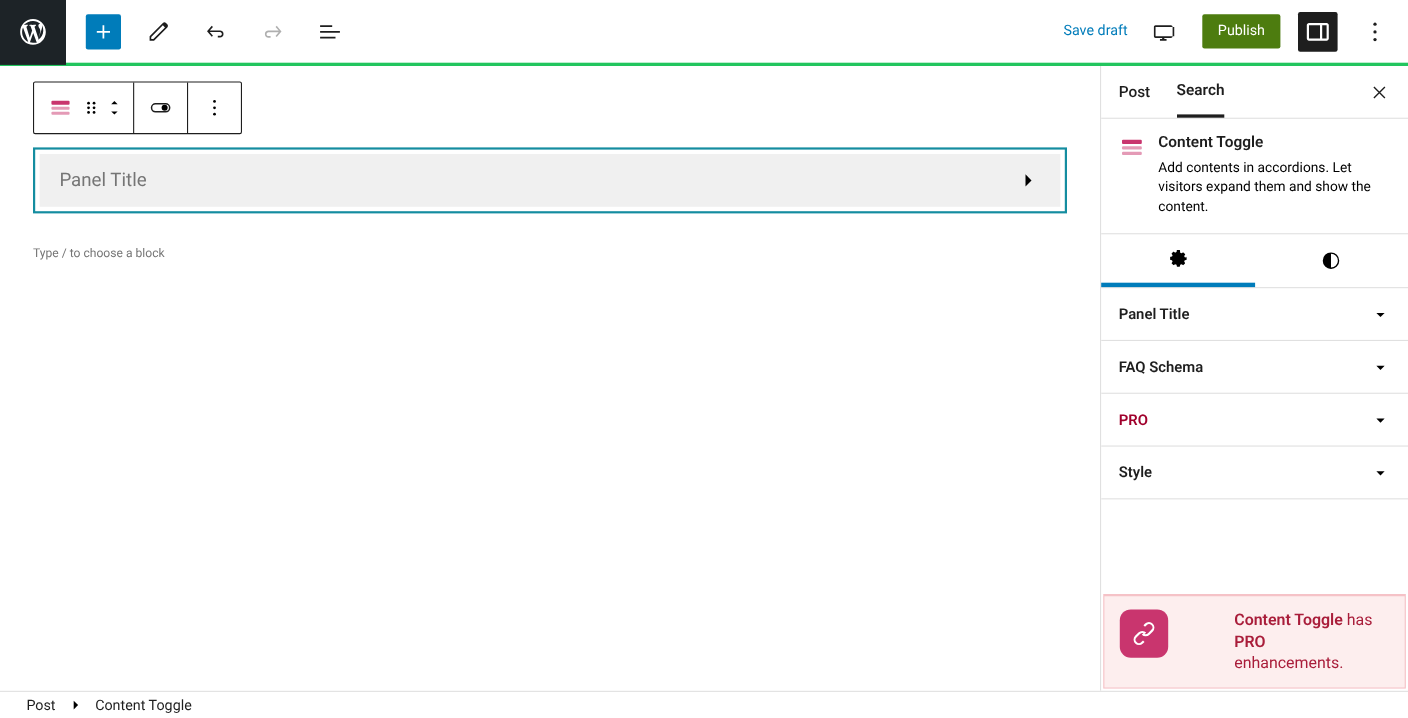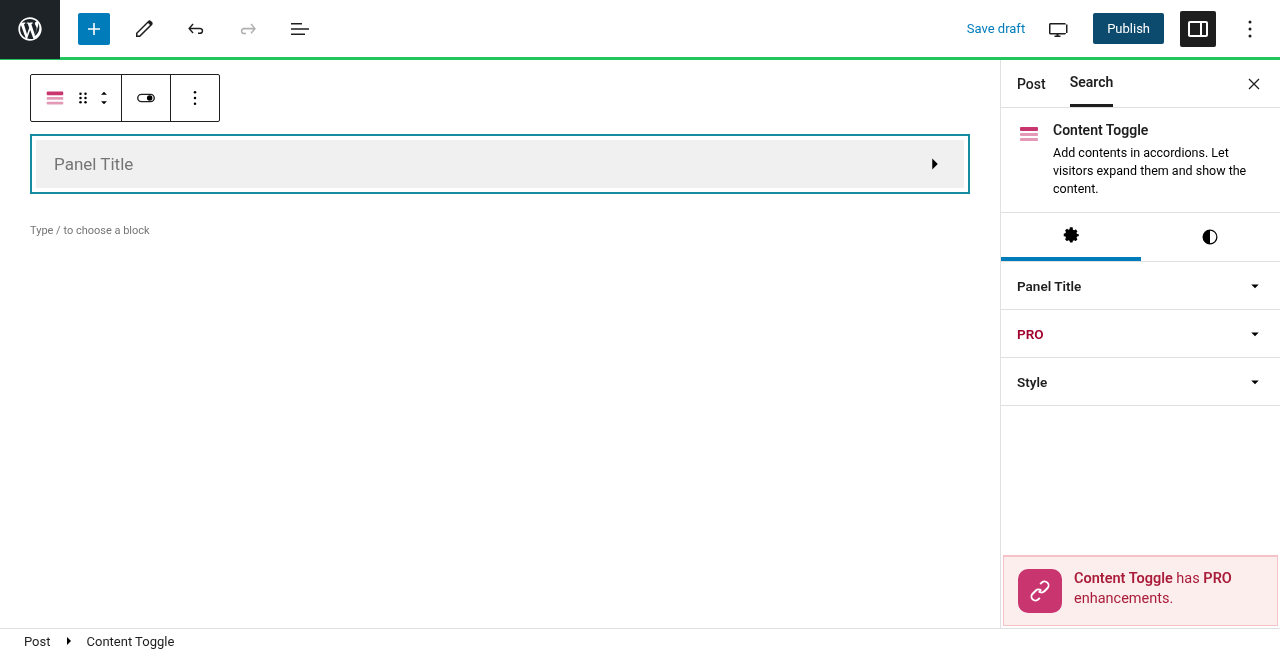--- a/index.html
+++ b/index.html
@@ -10,21 +10,21 @@
 .wp-logo { width: 60px; height: 60px; background: #1d2327; display: flex; align-items: center; justify-content: center; }
 .wp-logo svg { width: 28px; height: 28px; fill: #fff; }
 .tool-group { display: flex; align-items: center; padding-left: 18px; gap: 16px; }
 .add-btn { width: 32px; height: 32px; background: #007cba; border-radius: 2px; display: flex; align-items: center; justify-content: center; cursor: pointer; }
 .add-btn svg { fill: #fff; width: 24px; height: 24px; }
 .icon-btn { width: 36px; height: 36px; display: flex; align-items: center; justify-content: center; cursor: pointer; border-radius: 2px; }
 .icon-btn.disabled { opacity: .35; cursor: default; }
 .icon-btn svg { width: 24px; height: 24px; fill: #1e1e1e; }
 .top-right { margin-left: auto; display: flex; align-items: center; gap: 16px; padding-right: 12px; }
 .save-draft { color: #007cba; font-size: 13px; cursor: pointer; }
-.publish-btn { background: #0c4a6e; color: #fff; padding: 8px 14px; border-radius: 2px; font-size: 13px; cursor: pointer; }
+.publish-btn { background: #4d7c0f; color: #fff; padding: 8px 14px; border-radius: 2px; font-size: 13px; cursor: pointer; }
 .settings-toggle { width: 36px; height: 36px; background: #1e1e1e; border-radius: 2px; display: flex; align-items: center; justify-content: center; cursor: pointer; }
 .settings-toggle svg { fill: #fff; width: 24px; height: 24px; }
 
 
 .main { display: flex; height: 568px; }
 .canvas { flex: 1; padding: 14px 30px 0 30px; position: relative; }
 .sidebar { width: 280px; border-left: 1px solid #e0e0e0; display: flex; flex-direction: column; overflow: hidden; }
 
 
 .block-toolbar { display: inline-flex; border: 1px solid #1e1e1e; border-radius: 2px; height: 48px; background: #fff; }
@@ -53,21 +53,21 @@
 .blk-desc { font-size: 12.5px; color: #000000; line-height: 1.45; }
 .style-tabs { display: flex; border-bottom: 1px solid #e0e0e0; }
 .style-tab { flex: 1; height: 48px; display: flex; align-items: center; justify-content: center; cursor: pointer; }
 .style-tab.active { border-bottom: 4px solid #007cba; }
 .panel-list { flex: 1; overflow-y: auto; }
 .panel-item { height: 48px; display: flex; align-items: center; justify-content: space-between; padding: 0 16px; border-bottom: 1px solid #e0e0e0; cursor: pointer; font-size: 13.5px; font-weight: 600; }
 .panel-item.pro { color: #a0002c; }
 .pro-banner { background: #fdeeee; border: 1px solid #f5c2c7; border-top-width: 2px; padding: 12px 14px; display: flex; gap: 12px; align-items: flex-start; margin: 0 2px 2px 2px; }
 .pro-ic { width: 44px; height: 44px; background: #c9356e; border-radius: 10px; display: flex; align-items: center; justify-content: center; flex-shrink: 0; }
 .pro-ic svg { fill: #fff; width: 24px; height: 24px; }
-.pro-text { font-size: 14.5px; color: #a91d3a; font-weight: 600; line-height: 1.35; }
+.pro-text { font-size: 14.5px; color: #a91d3a; font-weight: 600; line-height: 1.35; margin-left: 48px; }
 .pro-text .nrm { font-weight: 400; }
 
 
 .breadcrumb { height: 25px; border-top: 1px solid #e0e0e0; display: flex; align-items: center; padding: 0 24px; gap: 10px; font-size: 13px; color: #1e1e1e; position: absolute; bottom: 0; left: 0; right: 0; background: #fff; }
 .breadcrumb .sep svg { width: 16px; height: 16px; }
 
 svg { display: block; }
 </style>
 </head>
 <body>
@@ -236,20 +236,26 @@
       </div>
     </div>
 
     <div class="panel-list">
       <div class="panel-item">
           <span>Panel Title</span>
           <svg viewBox="0 0 24 24" width="18" height="18">
             <path d="M7 10l5 5 5-5z"></path>
           </svg>
         </div>
+      <div class="panel-item">
+          <span>FAQ Schema</span>
+          <svg viewBox="0 0 24 24" width="18" height="18">
+            <path d="M7 10l5 5 5-5z"></path>
+          </svg>
+        </div>
       <div class="panel-item pro">
           <span>PRO</span>
           <svg viewBox="0 0 24 24" width="18" height="18">
             <path d="M7 10l5 5 5-5z"></path>
           </svg>
         </div>
       <div class="panel-item">
           <span>Style</span>
           <svg viewBox="0 0 24 24" width="18" height="18">
             <path d="M7 10l5 5 5-5z"></path>

